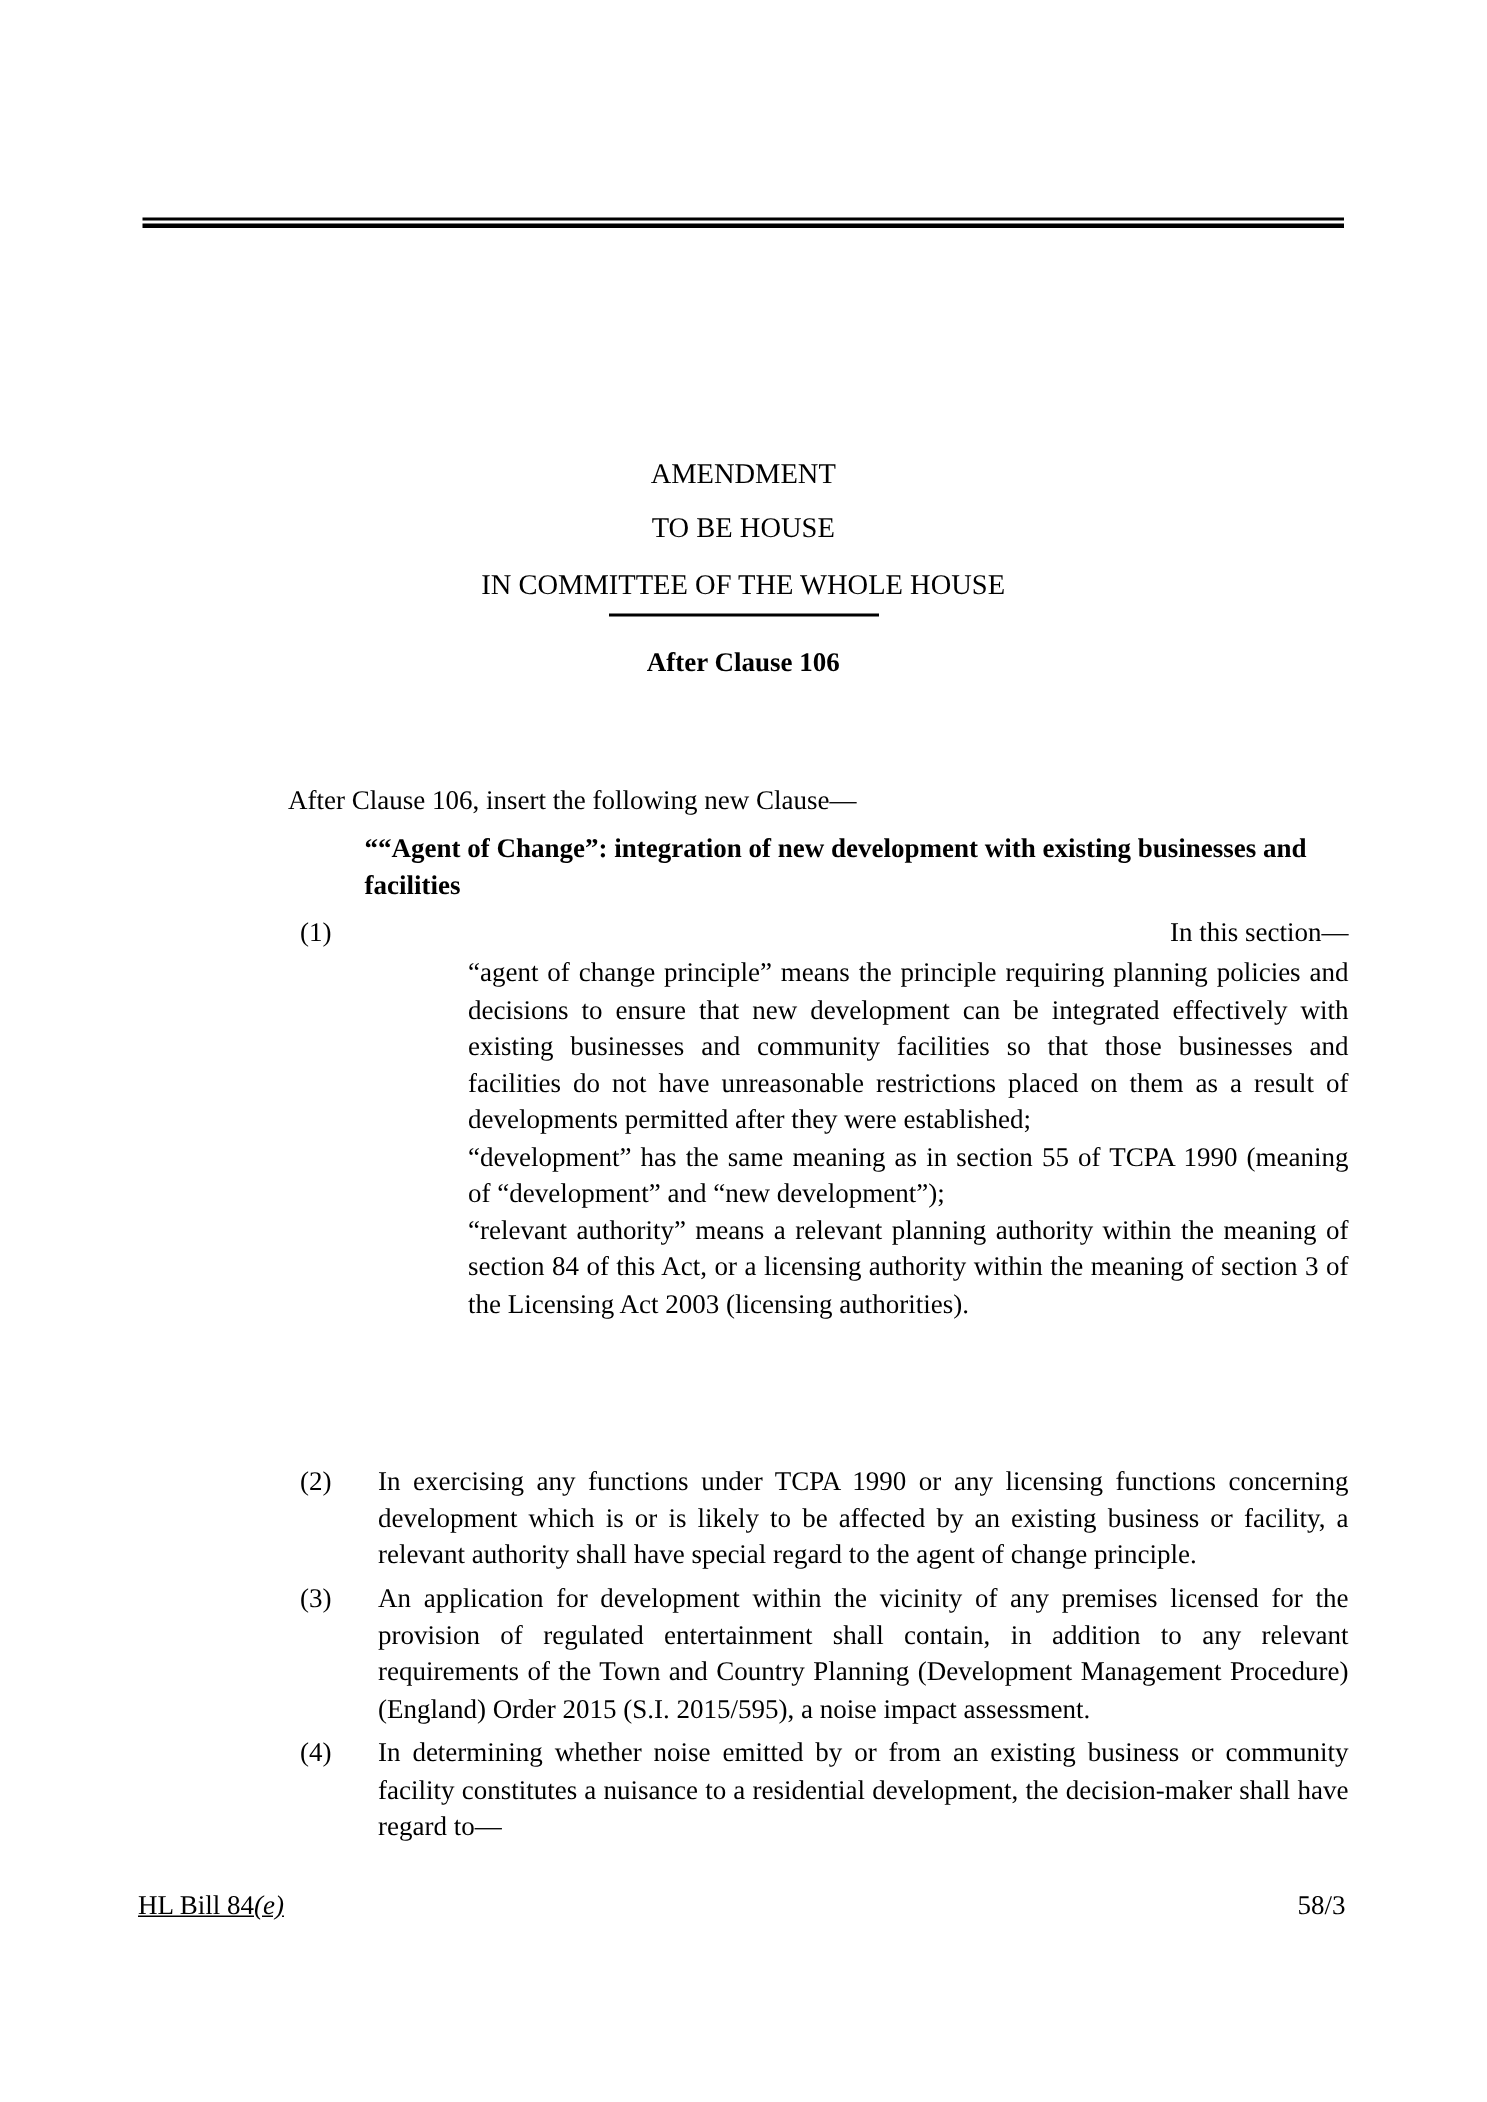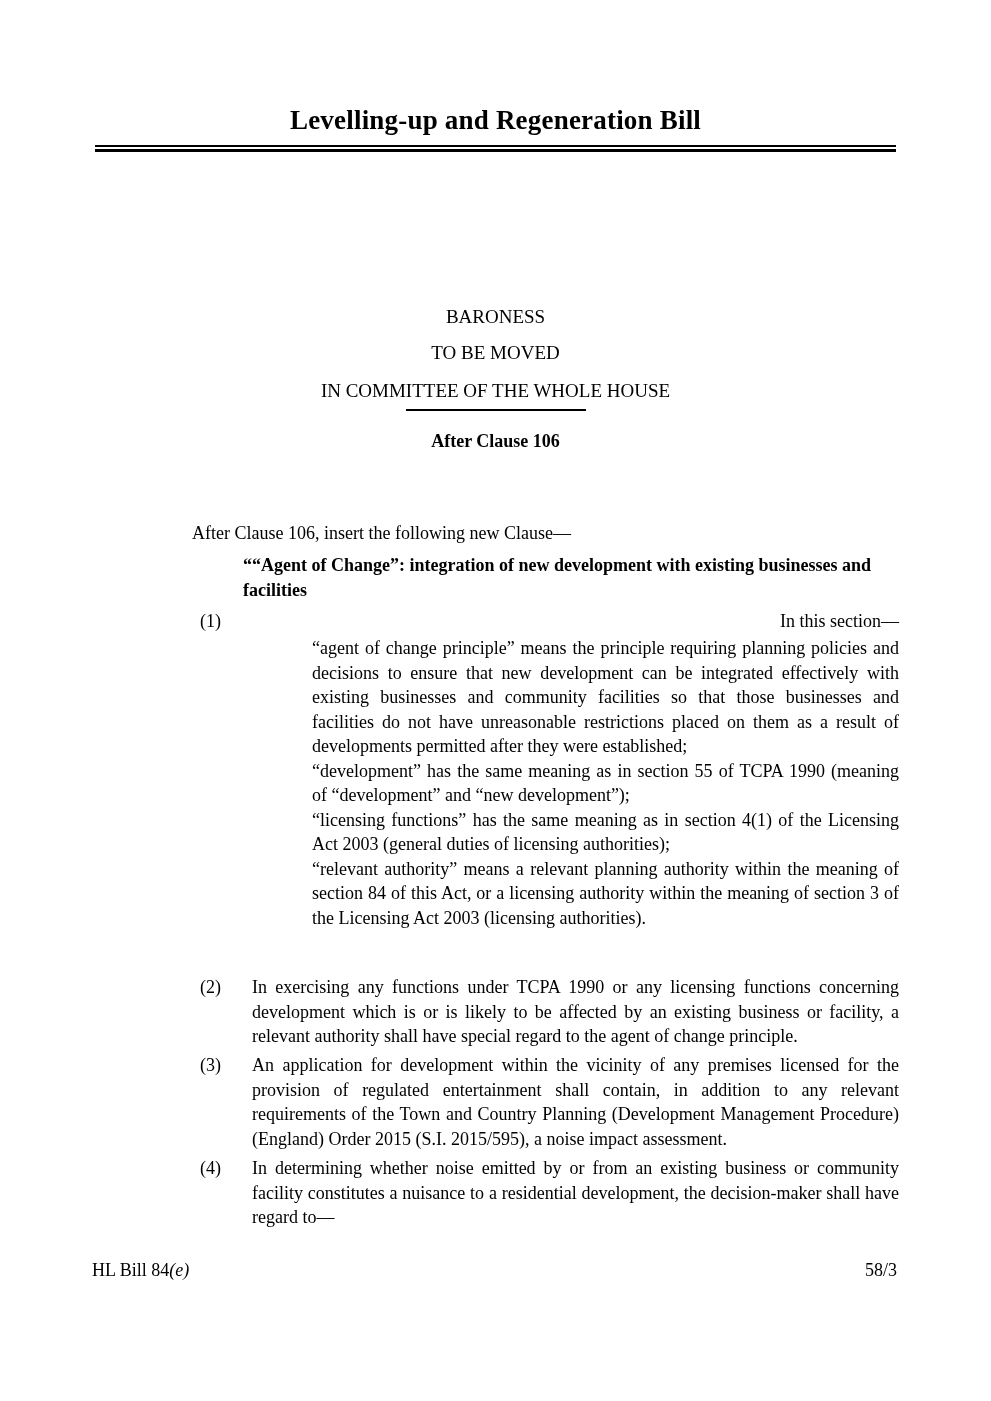--- a/index.html
+++ b/index.html
@@ -160,61 +160,60 @@
   .footer {
     position: absolute;
     left: 92px;
     top: 1258px;
     width: 805px;
     font-size: 18px;
     line-height: 24px;
   }
   .footer .left {
     float: left;
+    text-decoration: underline;
   }
   .footer .right {
     float: right;
   }
   .footer .ital {
     font-style: italic;
   }
 </style>
 </head>
 <body>
 
 <div class="page">
 
-  <div class="doc-title">Levelling-up and Regeneration Bill</div>
 
   <div class="title-rule">
     <div class="r1"></div>
     <div class="r2"></div>
   </div>
 
-  <div class="hdr hdr-amendment">BARONESS</div>
-  <div class="hdr hdr-tobemoved">TO BE MOVED</div>
+  <div class="hdr hdr-amendment">AMENDMENT</div>
+  <div class="hdr hdr-tobemoved">TO BE HOUSE</div>
   <div class="hdr hdr-committee">IN COMMITTEE OF THE WHOLE HOUSE</div>
 
   <div class="hdr-rule"></div>
 
   <div class="hdr-afterclause">After Clause 106</div>
 
   <div class="intro">After Clause 106, insert the following new Clause—</div>
 
   <div class="clause-heading">““Agent of Change”: integration of new development with existing businesses and facilities</div>
 
   <div class="subsec s1">
     <span class="num">(1)</span>
     <div class="body nojust">In this section—</div>
   </div>
 
   <div class="definitions">
     <p>“agent of change principle” means the principle requiring planning policies and decisions to ensure that new development can be integrated effectively with existing businesses and community facilities so that those businesses and facilities do not have unreasonable restrictions placed on them as a result of developments permitted after they were established;</p>
     <p>“development” has the same meaning as in section 55 of TCPA 1990 (meaning of “development” and “new development”);</p>
-    <p>“licensing functions” has the same meaning as in section 4(1) of the Licensing Act 2003 (general duties of licensing authorities);</p>
     <p>“relevant authority” means a relevant planning authority within the meaning of section 84 of this Act, or a licensing authority within the meaning of section 3 of the Licensing Act 2003 (licensing authorities).</p>
   </div>
 
   <div class="subsec s2">
     <span class="num">(2)</span>
     <div class="body">In exercising any functions under TCPA 1990 or any licensing functions concerning development which is or is likely to be affected by an existing business or facility, a relevant authority shall have special regard to the agent of change principle.</div>
   </div>
 
   <div class="subsec s3">
     <span class="num">(3)</span>

